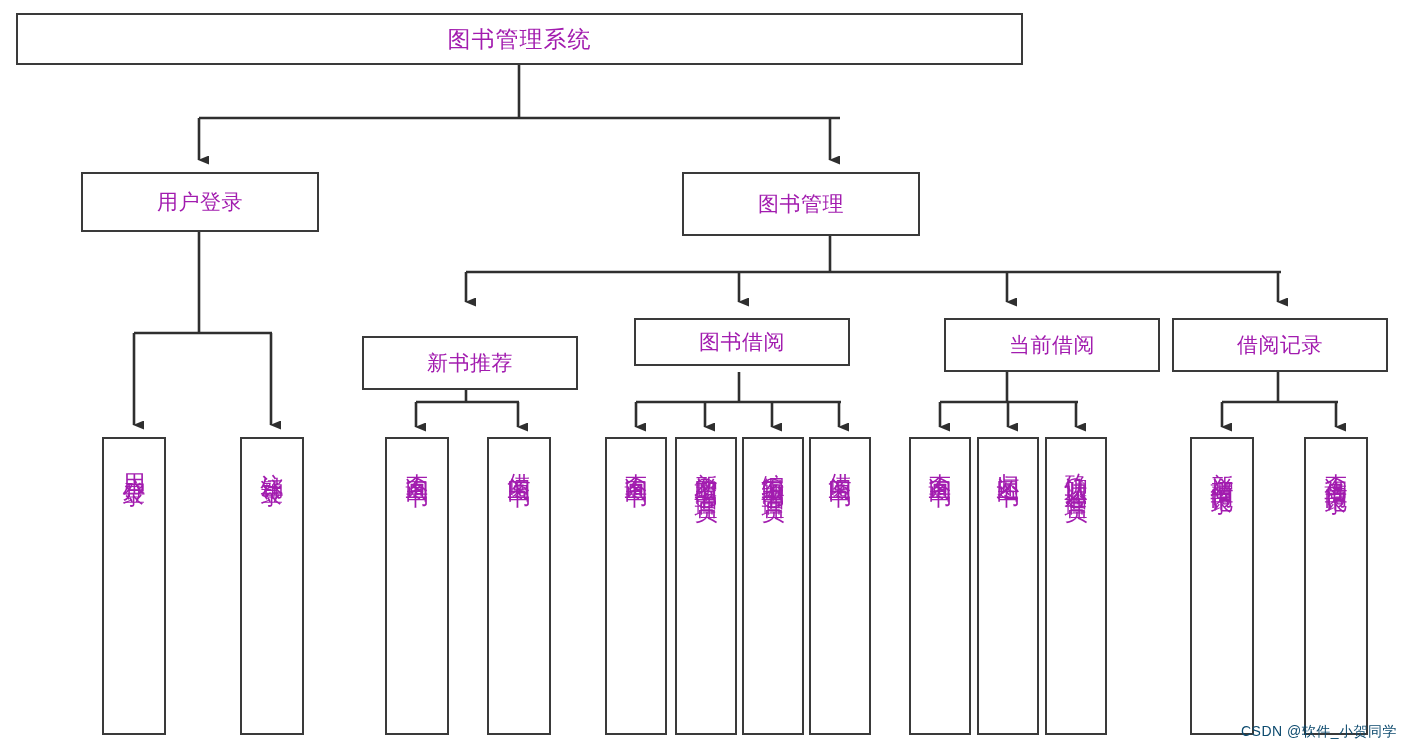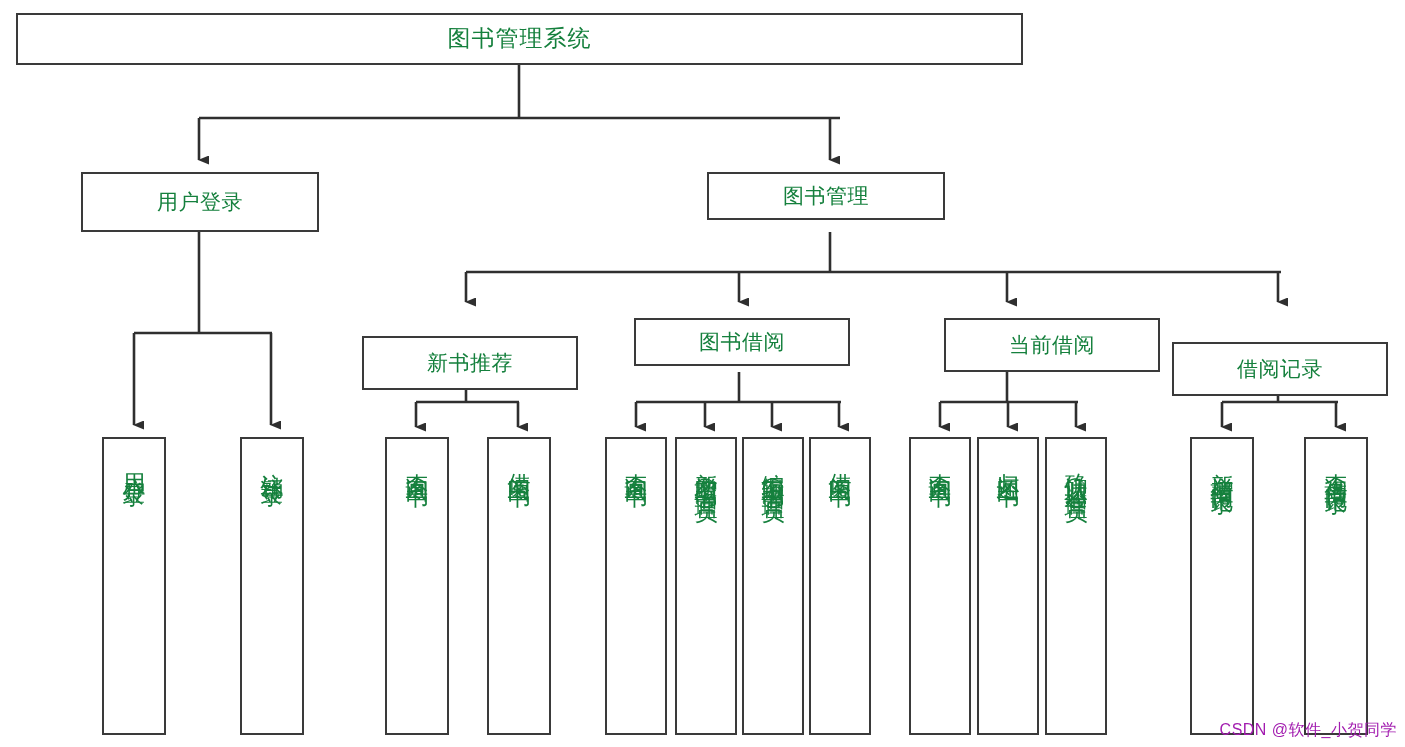--- a/index.html
+++ b/index.html
@@ -26,22 +26,21 @@
     pointer-events: none;
   }
   .node {
     position: absolute;
     box-sizing: border-box;
     border: 2px solid #3a3a3a;
     background: #ffffff;
     display: flex;
     align-items: center;
     justify-content: center;
-    color: #15803d;
-    font-family: Liberation Serif, serif;
+    color: #a21caf;
   }
   .node .lbl {
     display: block;
     text-align: center;
     line-height: 1.15;
   }
   .node.horiz .lbl {
     font-size: 21px;
     letter-spacing: 0.5px;
     white-space: nowrap;
@@ -58,22 +57,22 @@
     writing-mode: vertical-rl;
     text-orientation: upright;
     font-size: 23px;
     letter-spacing: 4px;
     line-height: 1;
   }
   .watermark {
     position: absolute;
     right: 8px;
     bottom: 6px;
-    font-size: 16px;
-    color: #a21caf;
+    font-size: 14px;
+    color: #0c4a6e;
     white-space: nowrap;
     letter-spacing: 0.5px;
   }
 </style>
 </head>
 <body>
 
 <div id="canvas">
 
   <svg class="connectors" viewBox="0 0 1405 747">
@@ -126,34 +125,34 @@
     </g>
   </svg>
 
   <div class="node horiz title" style="left:16px; top:13px; width:1007px; height:52px;">
     <span class="lbl">图书管理系统</span>
   </div>
 
   <div class="node horiz" style="left:81px; top:172px; width:238px; height:60px;">
     <span class="lbl">用户登录</span>
   </div>
-  <div class="node horiz" style="left:707px; top:172px; width:238px; height:48px;">
+  <div class="node horiz" style="left:682px; top:172px; width:238px; height:64px;">
     <span class="lbl">图书管理</span>
   </div>
 
   <div class="node horiz" style="left:362px; top:336px; width:216px; height:54px;">
     <span class="lbl">新书推荐</span>
   </div>
   <div class="node horiz" style="left:634px; top:318px; width:216px; height:48px;">
     <span class="lbl">图书借阅</span>
   </div>
   <div class="node horiz" style="left:944px; top:318px; width:216px; height:54px;">
     <span class="lbl">当前借阅</span>
   </div>
-  <div class="node horiz" style="left:1172px; top:318px; width:216px; height:54px;margin-top:24px;">
+  <div class="node horiz" style="left:1172px; top:318px; width:216px; height:54px;">
     <span class="lbl">借阅记录</span>
   </div>
 
   <div class="node vert" style="left:102px; top:437px; width:64px; height:298px;">
     <span class="lbl">用户登录</span>
   </div>
   <div class="node vert" style="left:240px; top:437px; width:64px; height:298px;">
     <span class="lbl">注销登录</span>
   </div>
 

